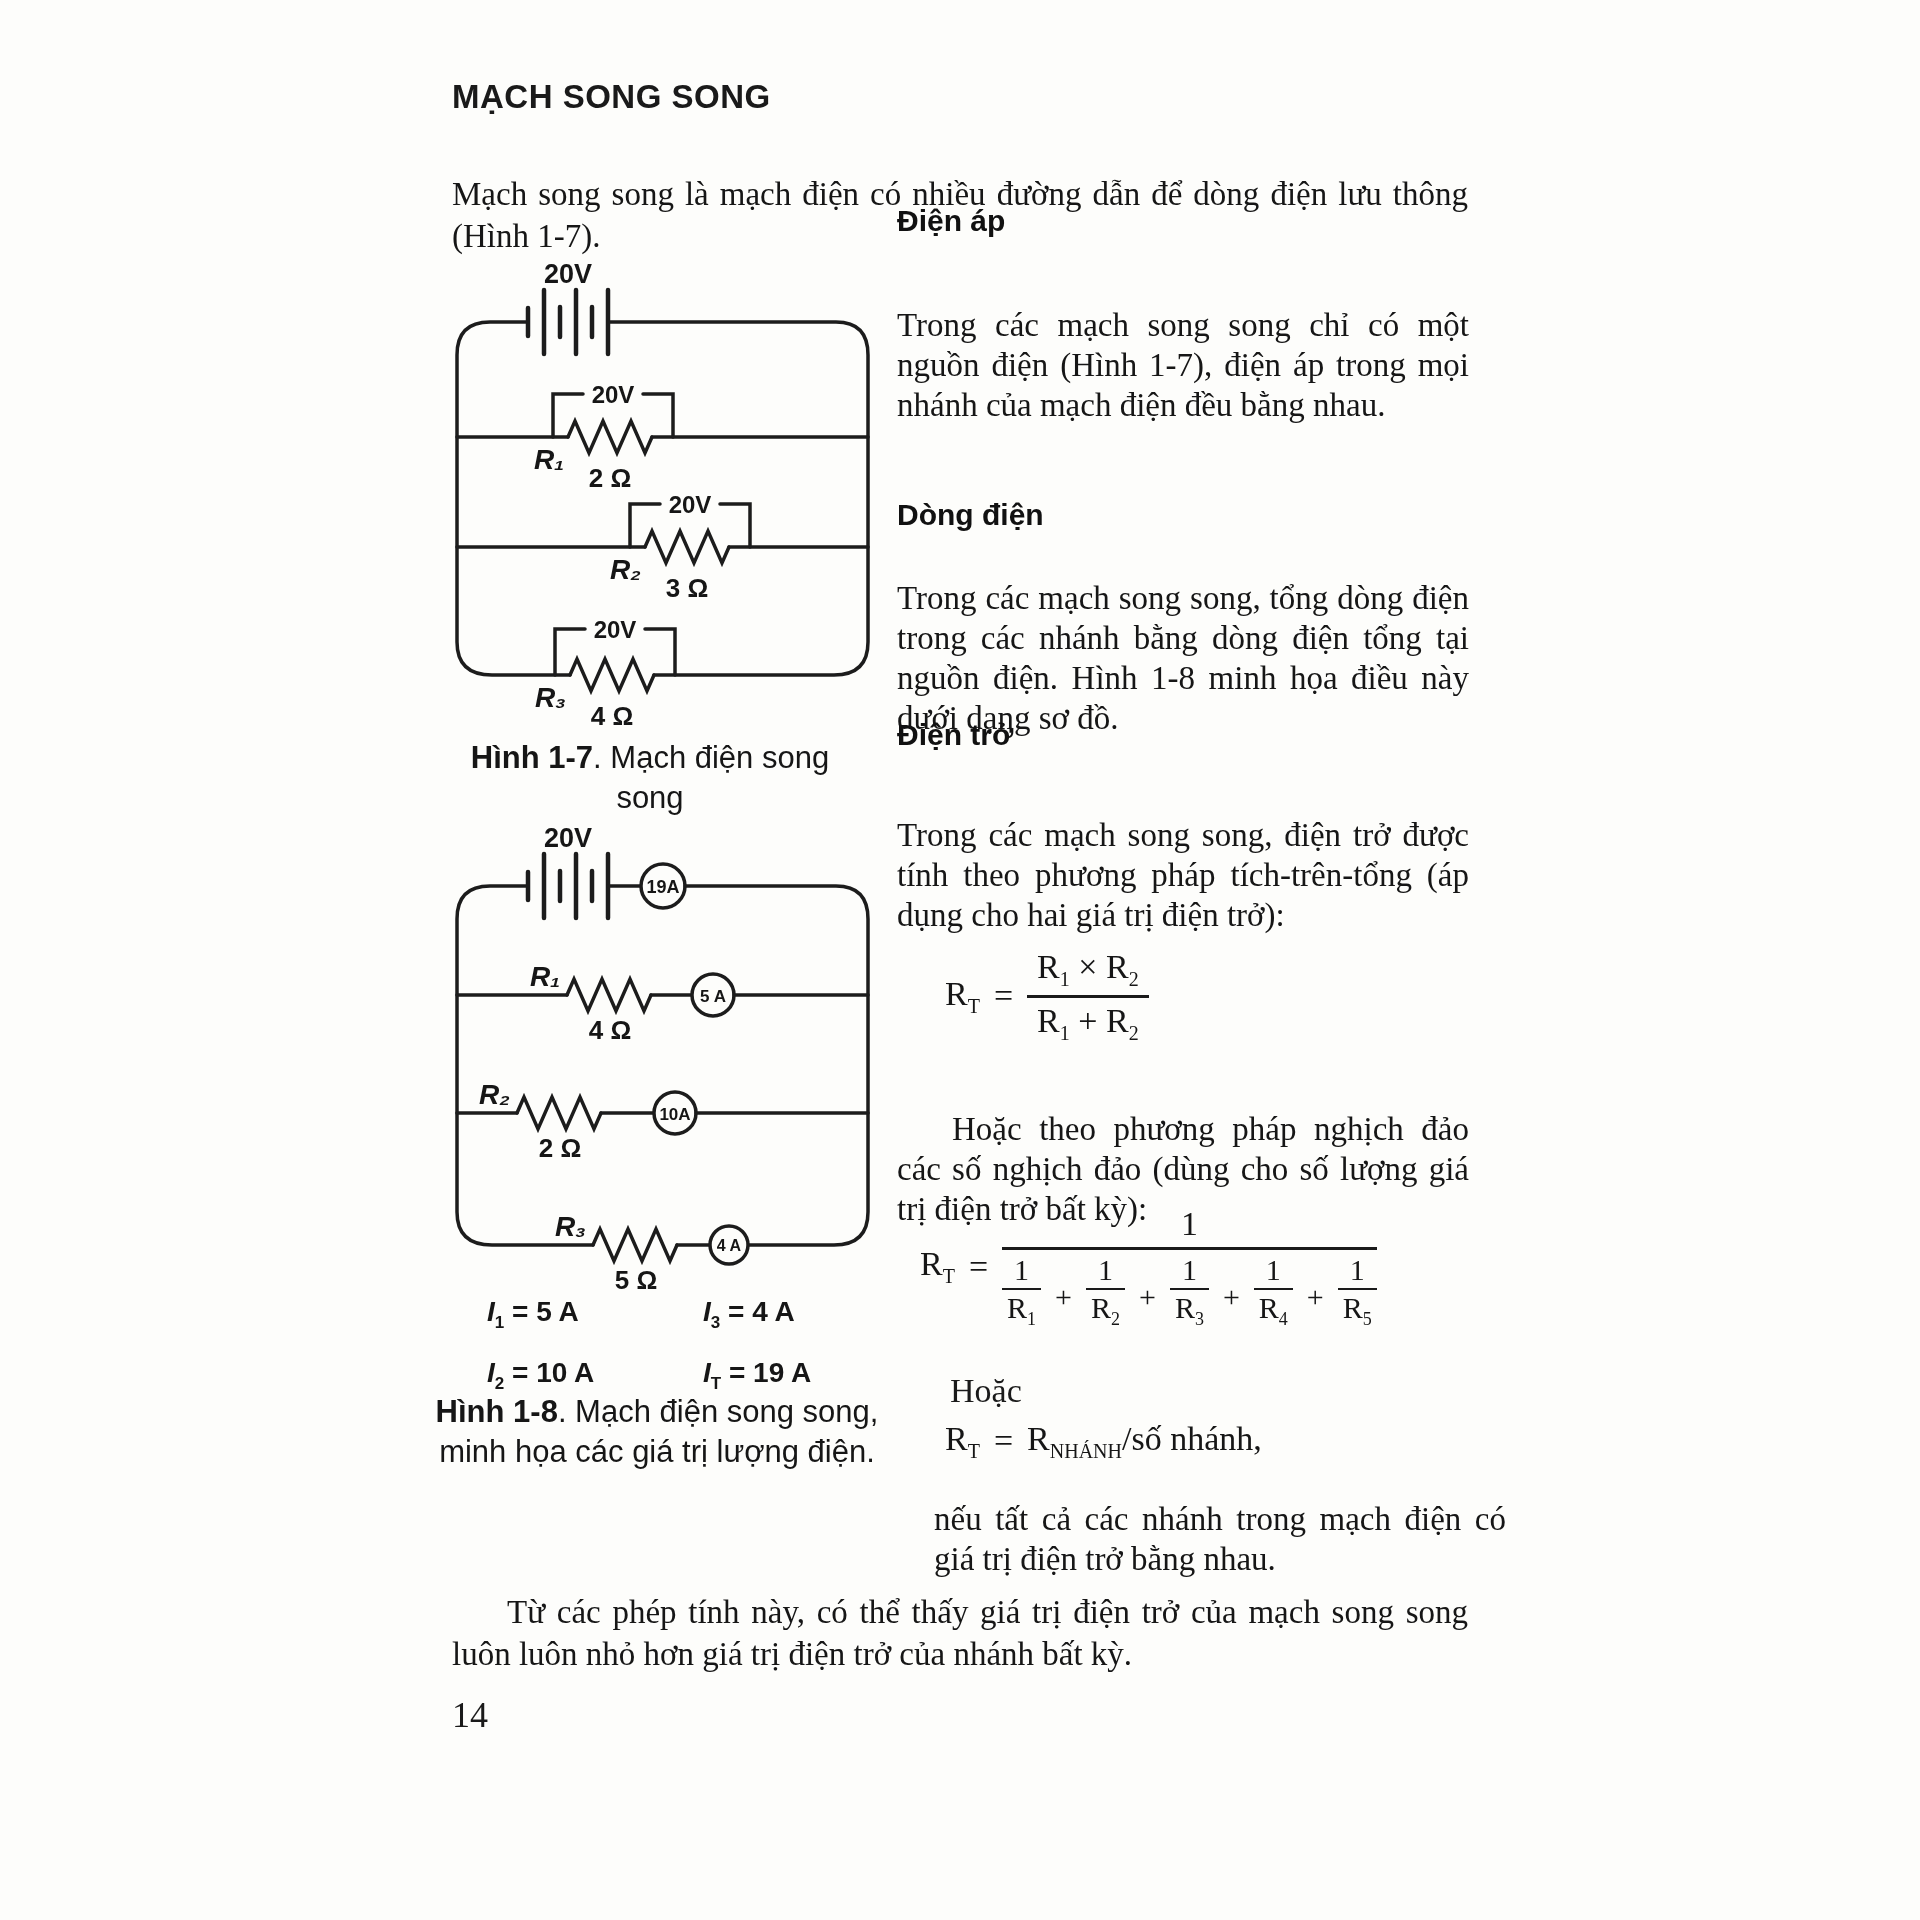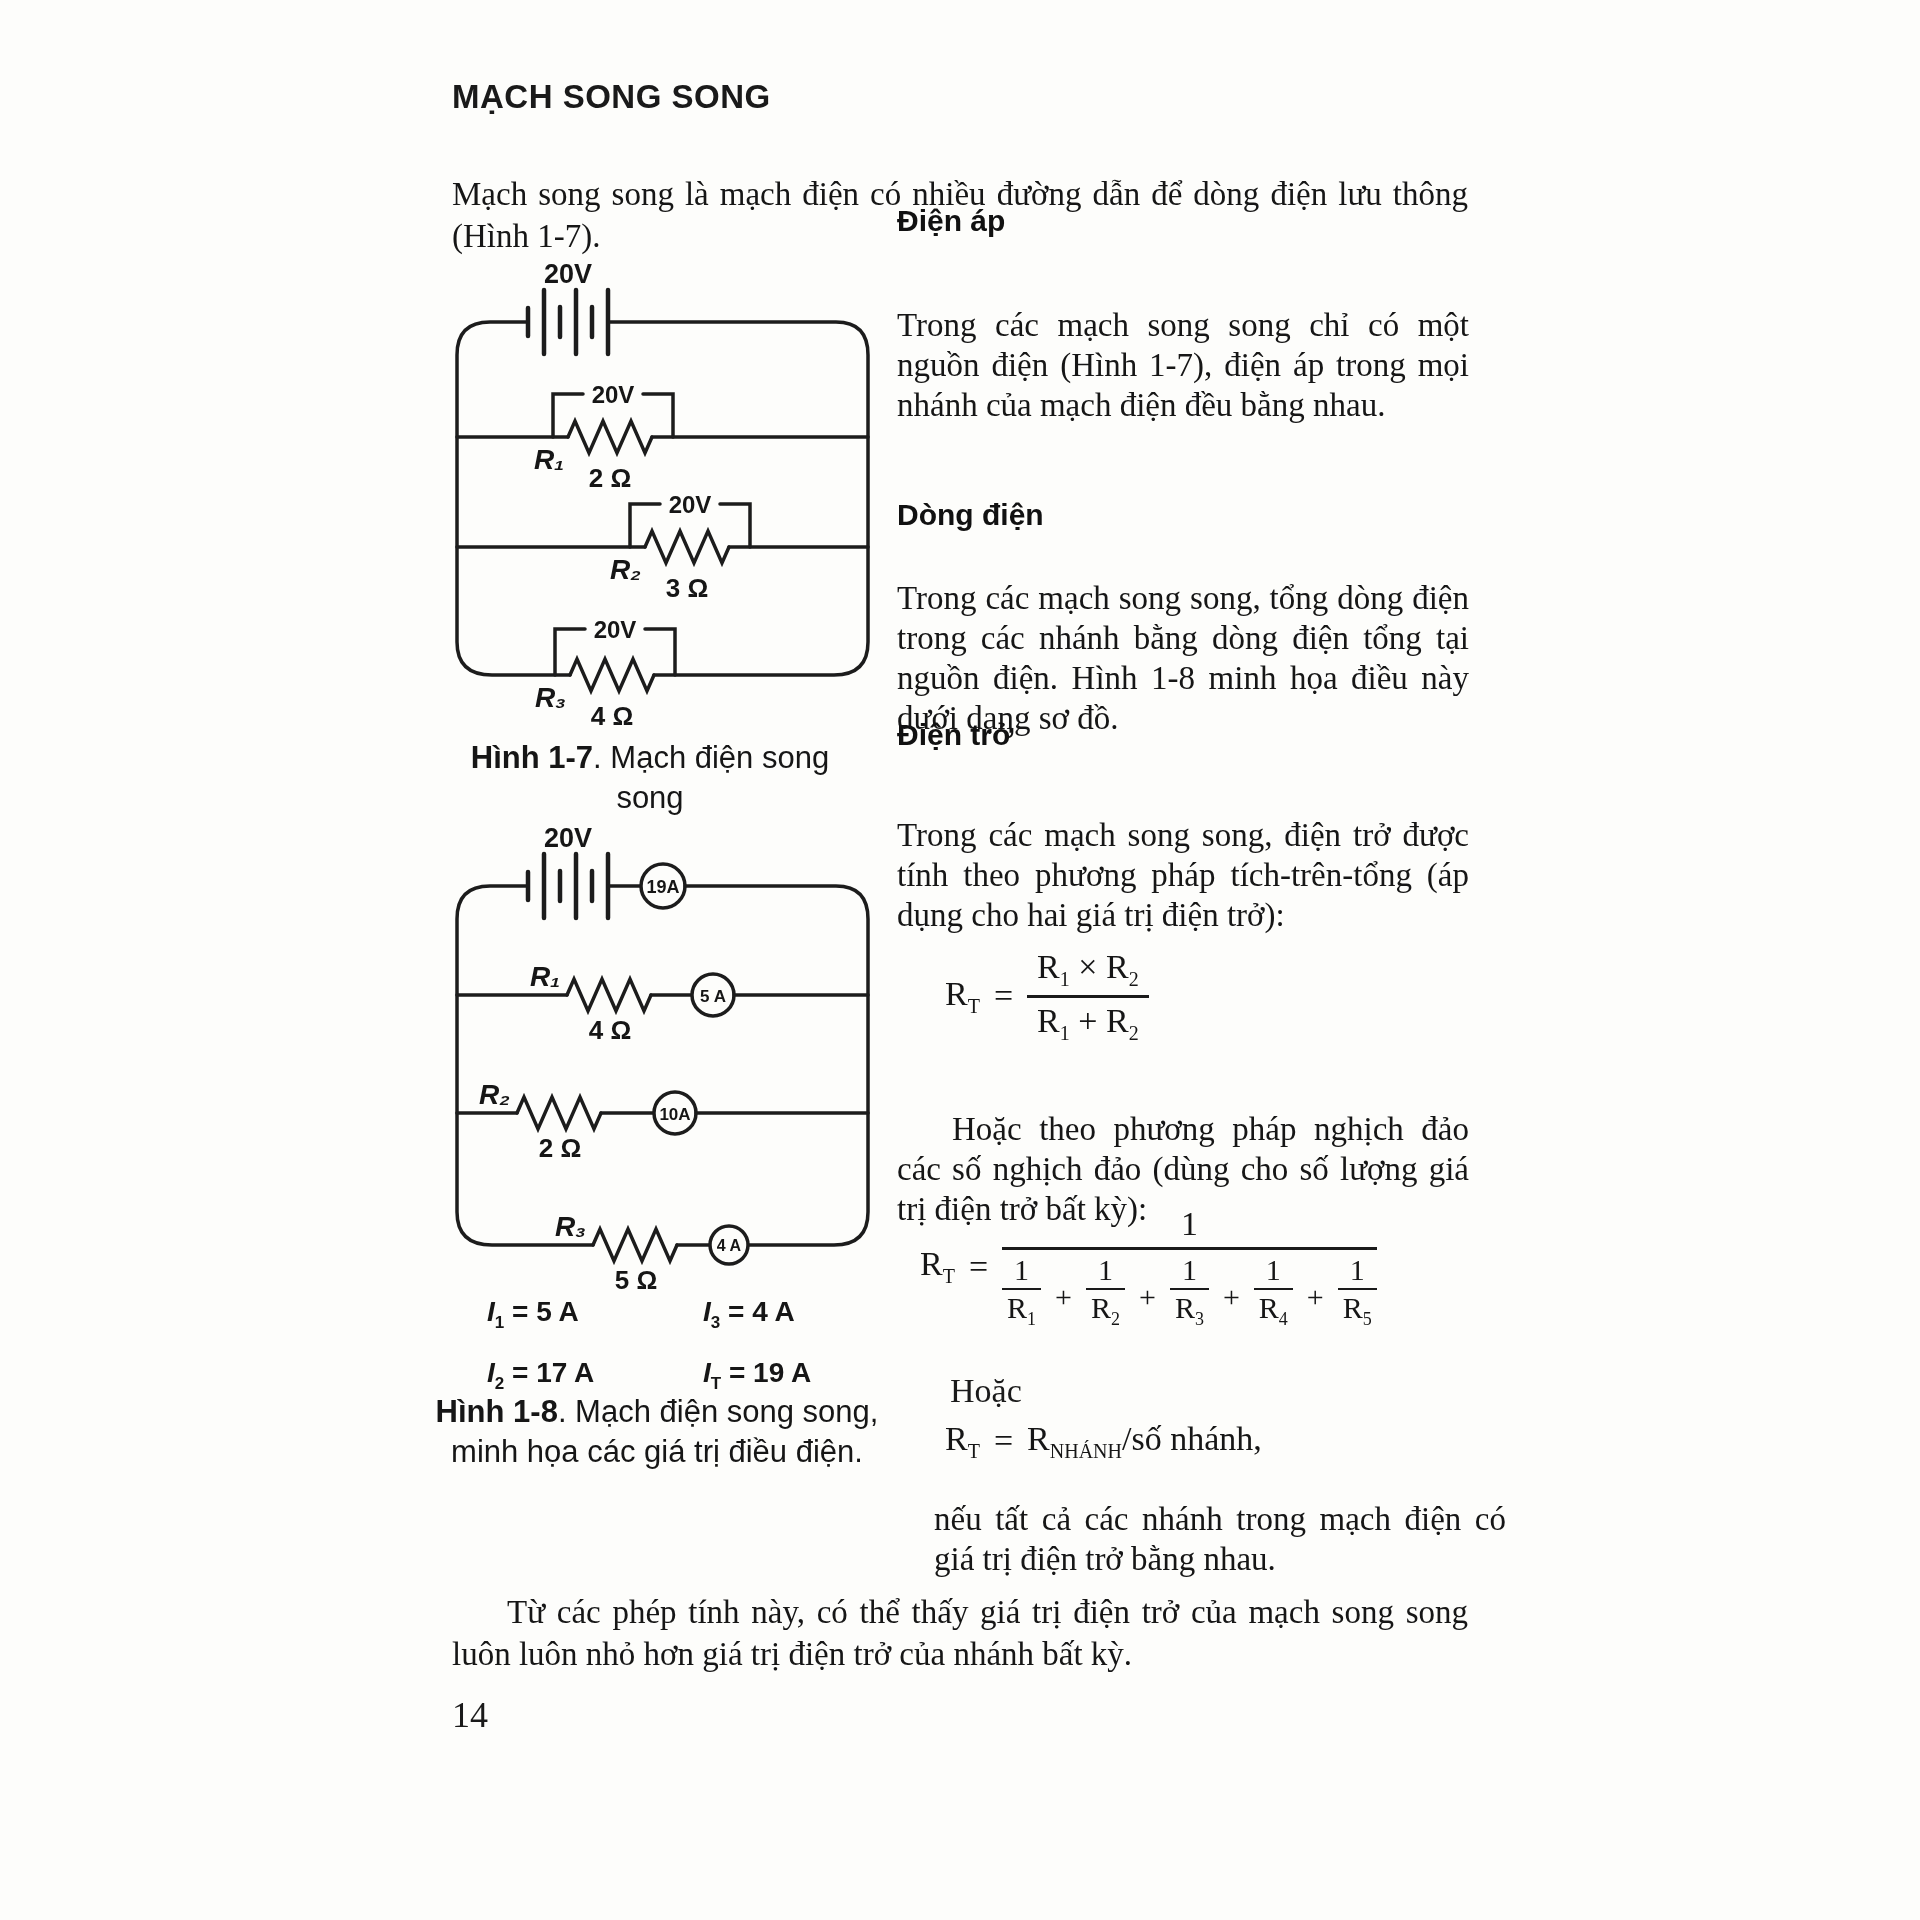--- a/index.html
+++ b/index.html
@@ -162,30 +162,30 @@
   <text class="svg-lbl" x="120" y="337" font-size="26" text-anchor="middle">2 Ω</text>
   <text class="svg-lbl" x="235" y="300" font-size="17" text-anchor="middle">10A</text>
   <text class="svg-r" x="146" y="416" font-size="28" text-anchor="end">R₃</text>
   <text class="svg-lbl" x="196" y="469" font-size="26" text-anchor="middle">5 Ω</text>
   <text class="svg-lbl" x="289" y="431" font-size="16" text-anchor="middle">4 A</text>
 </svg>
 
 <div id="currents" class="abs">
   <div class="ccol">
     <span><i>I</i><sub>1</sub> <span>= 5 A</span></span>
-    <span><i>I</i><sub>2</sub> <span>= 17 A</span></span>
+    <span><i>I</i><sub>2</sub> <span>= 10 A</span></span>
   </div>
   <div class="ccol">
     <span><i>I</i><sub>3</sub> <span>= 4 A</span></span>
     <span><i>I</i><sub>T</sub> <span>= 19 A</span></span>
   </div>
 </div>
 
 <div id="fig18-caption" class="abs caption">
-  <b>Hình 1-8</b><span>. Mạch điện song song, minh họa các giá trị điều điện.</span>
+  <b>Hình 1-8</b><span>. Mạch điện song song, minh họa các giá trị lượng điện.</span>
 </div>
 
 <div id="h-voltage" class="abs col-r sans sec-head">Điện áp</div>
 <p id="p-voltage" class="abs col-r body-par">Trong các mạch song song chỉ có một nguồn điện (Hình 1-7), điện áp trong mọi nhánh của mạch điện đều bằng nhau.</p>
 
 <div id="h-current" class="abs col-r sans sec-head">Dòng điện</div>
 <p id="p-current" class="abs col-r body-par">Trong các mạch song song, tổng dòng điện trong các nhánh bằng dòng điện tổng tại nguồn điện. Hình 1-8 minh họa điều này dưới dạng sơ đồ.</p>
 
 <div id="h-resistance" class="abs col-r sans sec-head">Điện trở</div>
 <p id="p-resistance" class="abs col-r body-par">Trong các mạch song song, điện trở được tính theo phương pháp tích-trên-tổng (áp dụng cho hai giá trị điện trở):</p>

